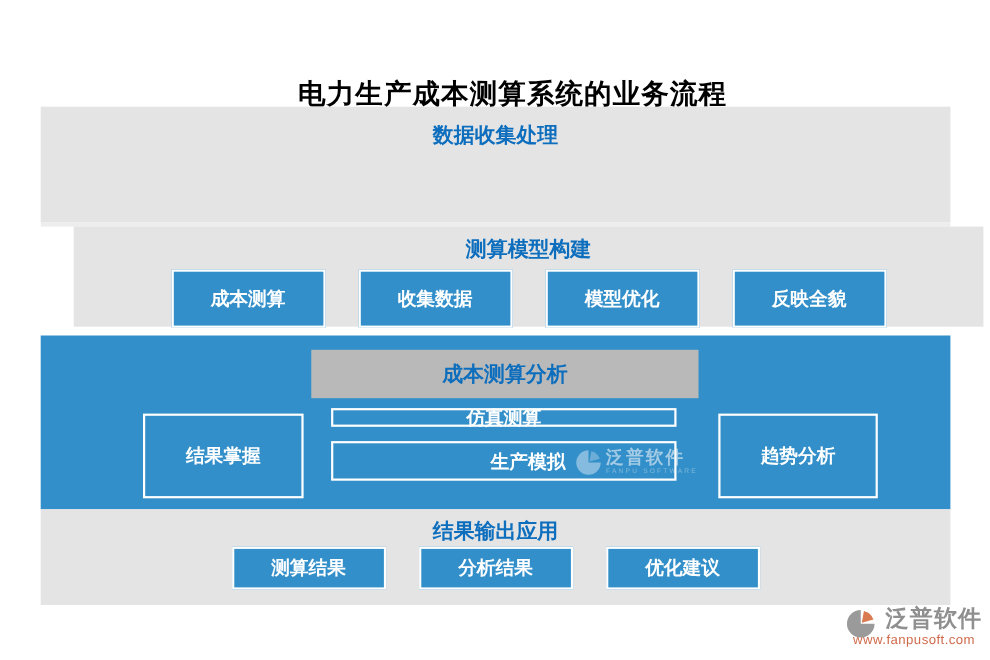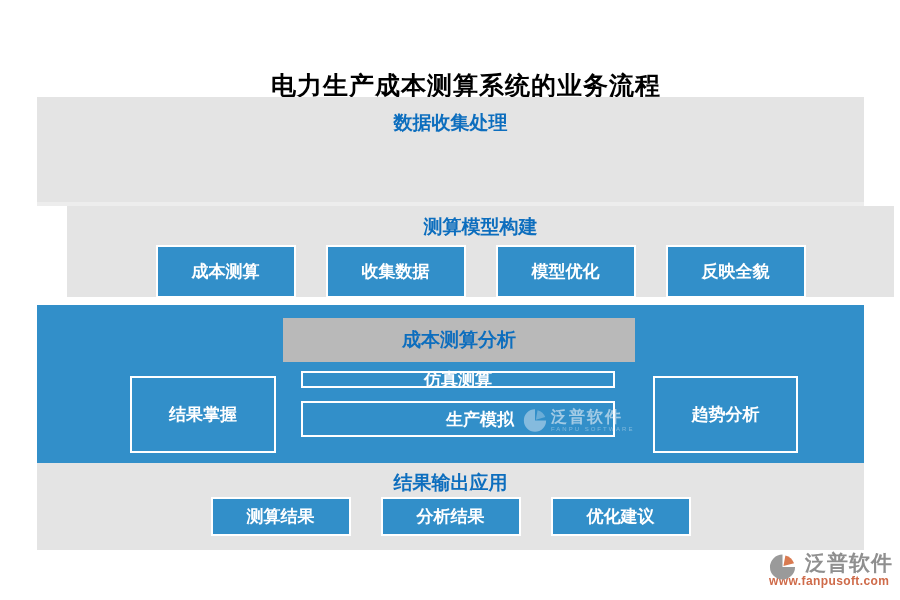--- a/index.html
+++ b/index.html
@@ -54,21 +54,21 @@
              gap:4px;pointer-events:none;}
   .watermark .wm-icon{width:24px;height:25px;opacity:.55;}
   .wm-texts{display:flex;flex-direction:column;}
   .wm-name{font-size:16px;font-weight:bold;color:rgba(238,243,248,0.6);letter-spacing:2px;line-height:18px;}
   .wm-sub{font-size:6px;color:rgba(238,243,248,0.4);letter-spacing:2px;}
 
   .logo{position:absolute;top:551px;right:7px;width:124px;}
   .logo-icon{position:absolute;left:0;top:2px;width:27px;height:28px;}
   .logo-name{margin-left:27px;text-align:right;font-size:21px;font-weight:bold;
              color:var(--logo-gray);letter-spacing:1px;line-height:24px;}
-  .logo-url{text-align:left;font-size:12px;font-weight:bold;color:var(--logo-orange);
+  .logo-url{text-align:center;font-size:12px;font-weight:normal;color:var(--logo-orange);
             letter-spacing:0.4px;line-height:13px;}
 </style>
 </head>
 <body>
 
 <div class="page">
 
   <h1 class="title">电力生产成本测算系统的业务流程</h1>
 
   <section class="band band1">

